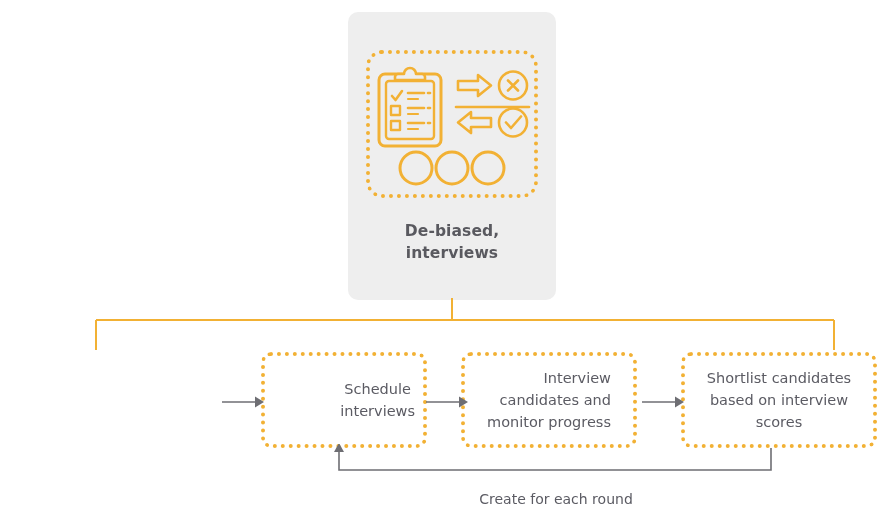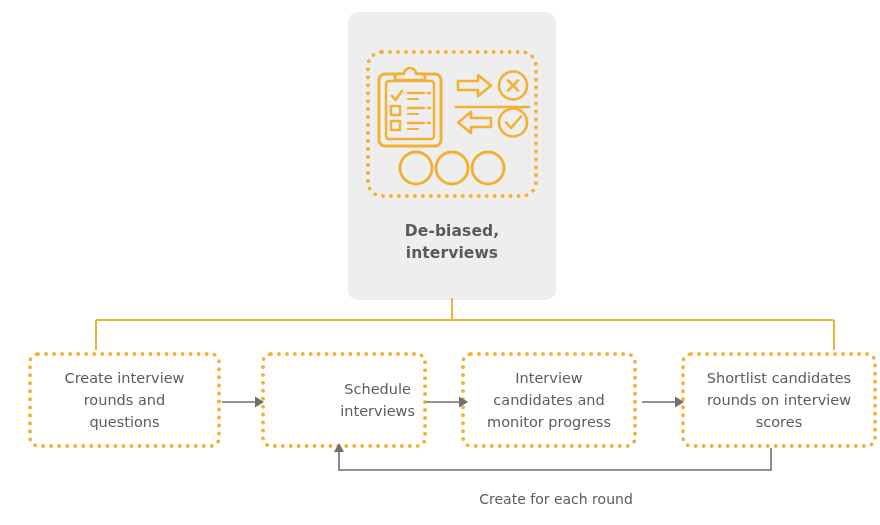--- a/index.html
+++ b/index.html
@@ -94,21 +94,21 @@
     display: block;
     font-size: 14.5px;
     line-height: 22px;
     color: #5b5b63;
     padding: 0 8px;
     white-space: pre-line;
   }
 
   .step-0 { left: 12px;  width: 193px; }
   .step-1 { left: 245px; width: 166px; justify-content: flex-end; }
-  .step-2 { left: 445px; width: 176px; }
+  .step-2 { left: 445px; width: 176px; text-align: right; }
   .step-3 { left: 665px; width: 196px; }
 
   
   .arrow-svg {
     position: absolute;
     top: 392px;
     width: 46px;
     height: 20px;
   }
   .arrow-0 { left: 203px; }
@@ -203,37 +203,32 @@
 
   <svg class="bracket-svg" viewBox="0 0 880 70">
     <g fill="none" stroke="#f2b134" stroke-width="2">
       <line x1="436" y1="8" x2="436" y2="30"></line>
       <line x1="80" y1="30" x2="818" y2="30"></line>
       <line x1="80" y1="30" x2="80" y2="60"></line>
       <line x1="818" y1="30" x2="818" y2="60"></line>
     </g>
   </svg>
 
-  <div class="step-box step-0">
-    <span class="step-label">Create interview
-rounds and
-questions</span>
-  </div>
   <div class="step-box step-1">
     <span class="step-label">Schedule
 interviews</span>
   </div>
   <div class="step-box step-2">
     <span class="step-label">Interview
 candidates and
 monitor progress</span>
   </div>
   <div class="step-box step-3">
     <span class="step-label">Shortlist candidates
-rounds on interview
+based on interview
 scores</span>
   </div>
 
   <svg class="arrow-svg arrow-0" viewBox="0 0 46 20">
     <line x1="3" y1="10" x2="36" y2="10" stroke="#6e6e73" stroke-width="1.6"></line>
     <polygon points="36,4.5 45,10 36,15.5" fill="#6e6e73"></polygon>
   </svg>
   <svg class="arrow-svg arrow-1" viewBox="0 0 46 20">
     <line x1="3" y1="10" x2="36" y2="10" stroke="#6e6e73" stroke-width="1.6"></line>
     <polygon points="36,4.5 45,10 36,15.5" fill="#6e6e73"></polygon>

